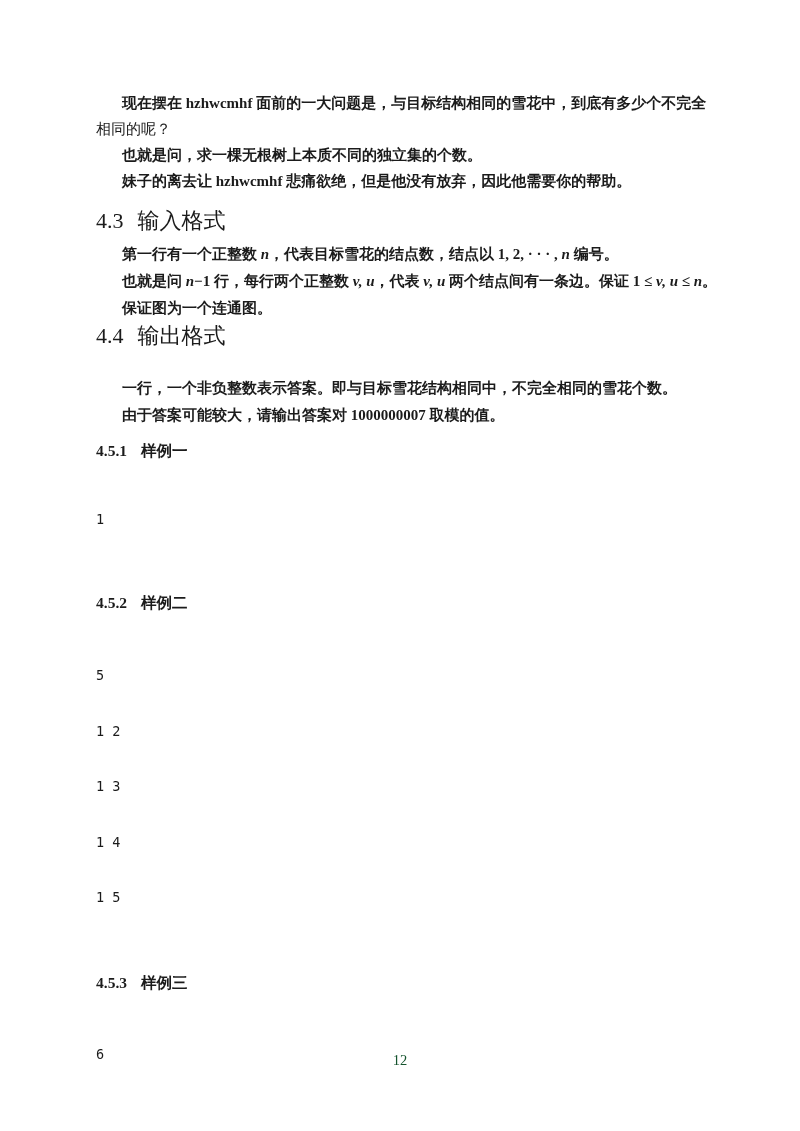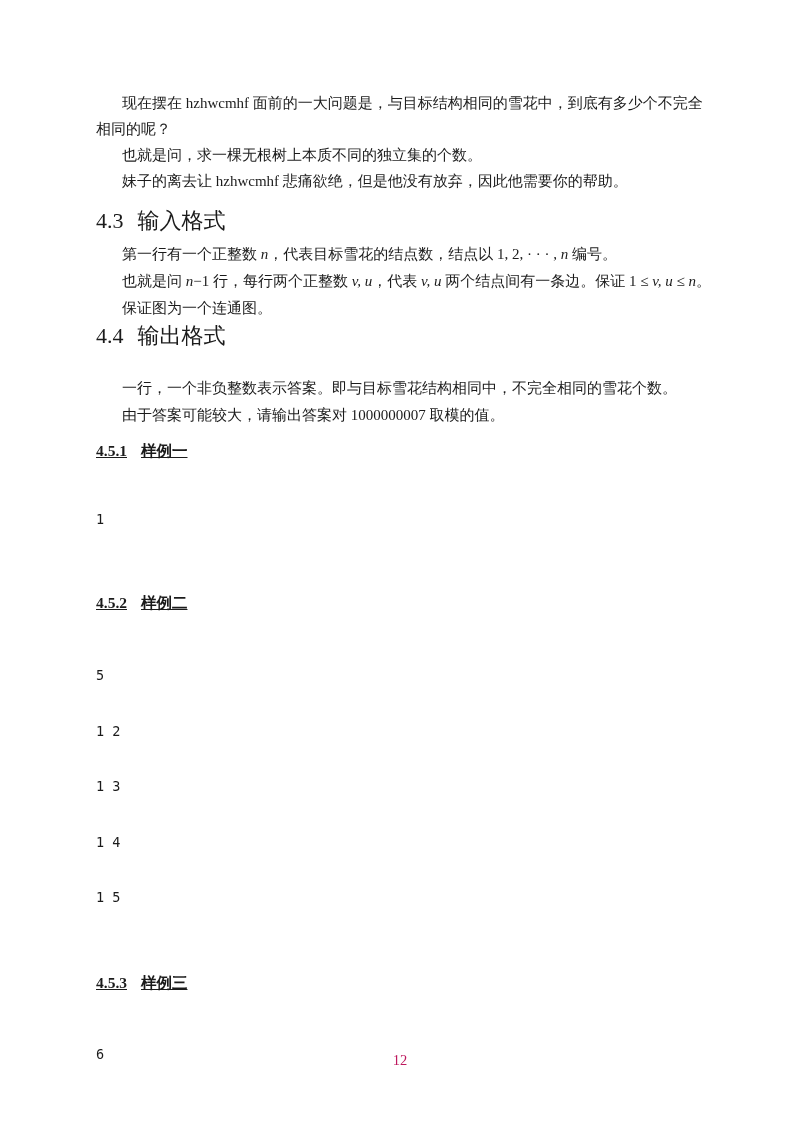--- a/index.html
+++ b/index.html
@@ -4,29 +4,29 @@
 <style>
   html,body{margin:0;padding:0;background:#ffffff;}
   .page{
     position:relative;width:800px;height:1131px;background:#ffffff;
     color:#1b1b1b;font-family:"Liberation Serif","DejaVu Serif",serif;
     overflow:hidden;
   }
   .content{position:absolute;left:96px;top:0;width:650px;padding-top:90px;}
   .bl{font-size:15px;line-height:26px;white-space:nowrap;}
   .b2{font-size:15px;line-height:27px;white-space:nowrap;}
-  .ind{text-indent:26px;}
+  .ind{text-indent:26px;font-weight:bold;}
   .m{font-style:italic;}
   .sec{font-size:22px;line-height:22px;font-weight:normal;white-space:nowrap;}
-  .sub{font-size:15.5px;line-height:20px;font-weight:bold;white-space:nowrap;text-decoration:underline;}
+  .sub{font-size:15.5px;line-height:20px;font-weight:bold;white-space:nowrap;}
   .sec .num,.sub .num{margin-right:14px;}
   .code{font-family:"DejaVu Sans Mono","Liberation Mono",monospace;
         font-size:13.5px;line-height:18.5px;white-space:pre;}
   .pageno{position:absolute;left:0;right:0;top:1052px;text-align:center;
-          font-size:14.5px;color:#be185d;}
+          font-size:14.5px;color:#14532d;}
 </style>
 </head>
 <body>
 
 <div class="page">
   <div class="content">
 
     <div class="bl ind">现在摆在 hzhwcmhf 面前的一大问题是，与目标结构相同的雪花中，到底有多少个不完全</div>
     <div class="bl">相同的呢？</div>
     <div class="bl ind">也就是问，求一棵无根树上本质不同的独立集的个数。</div>

